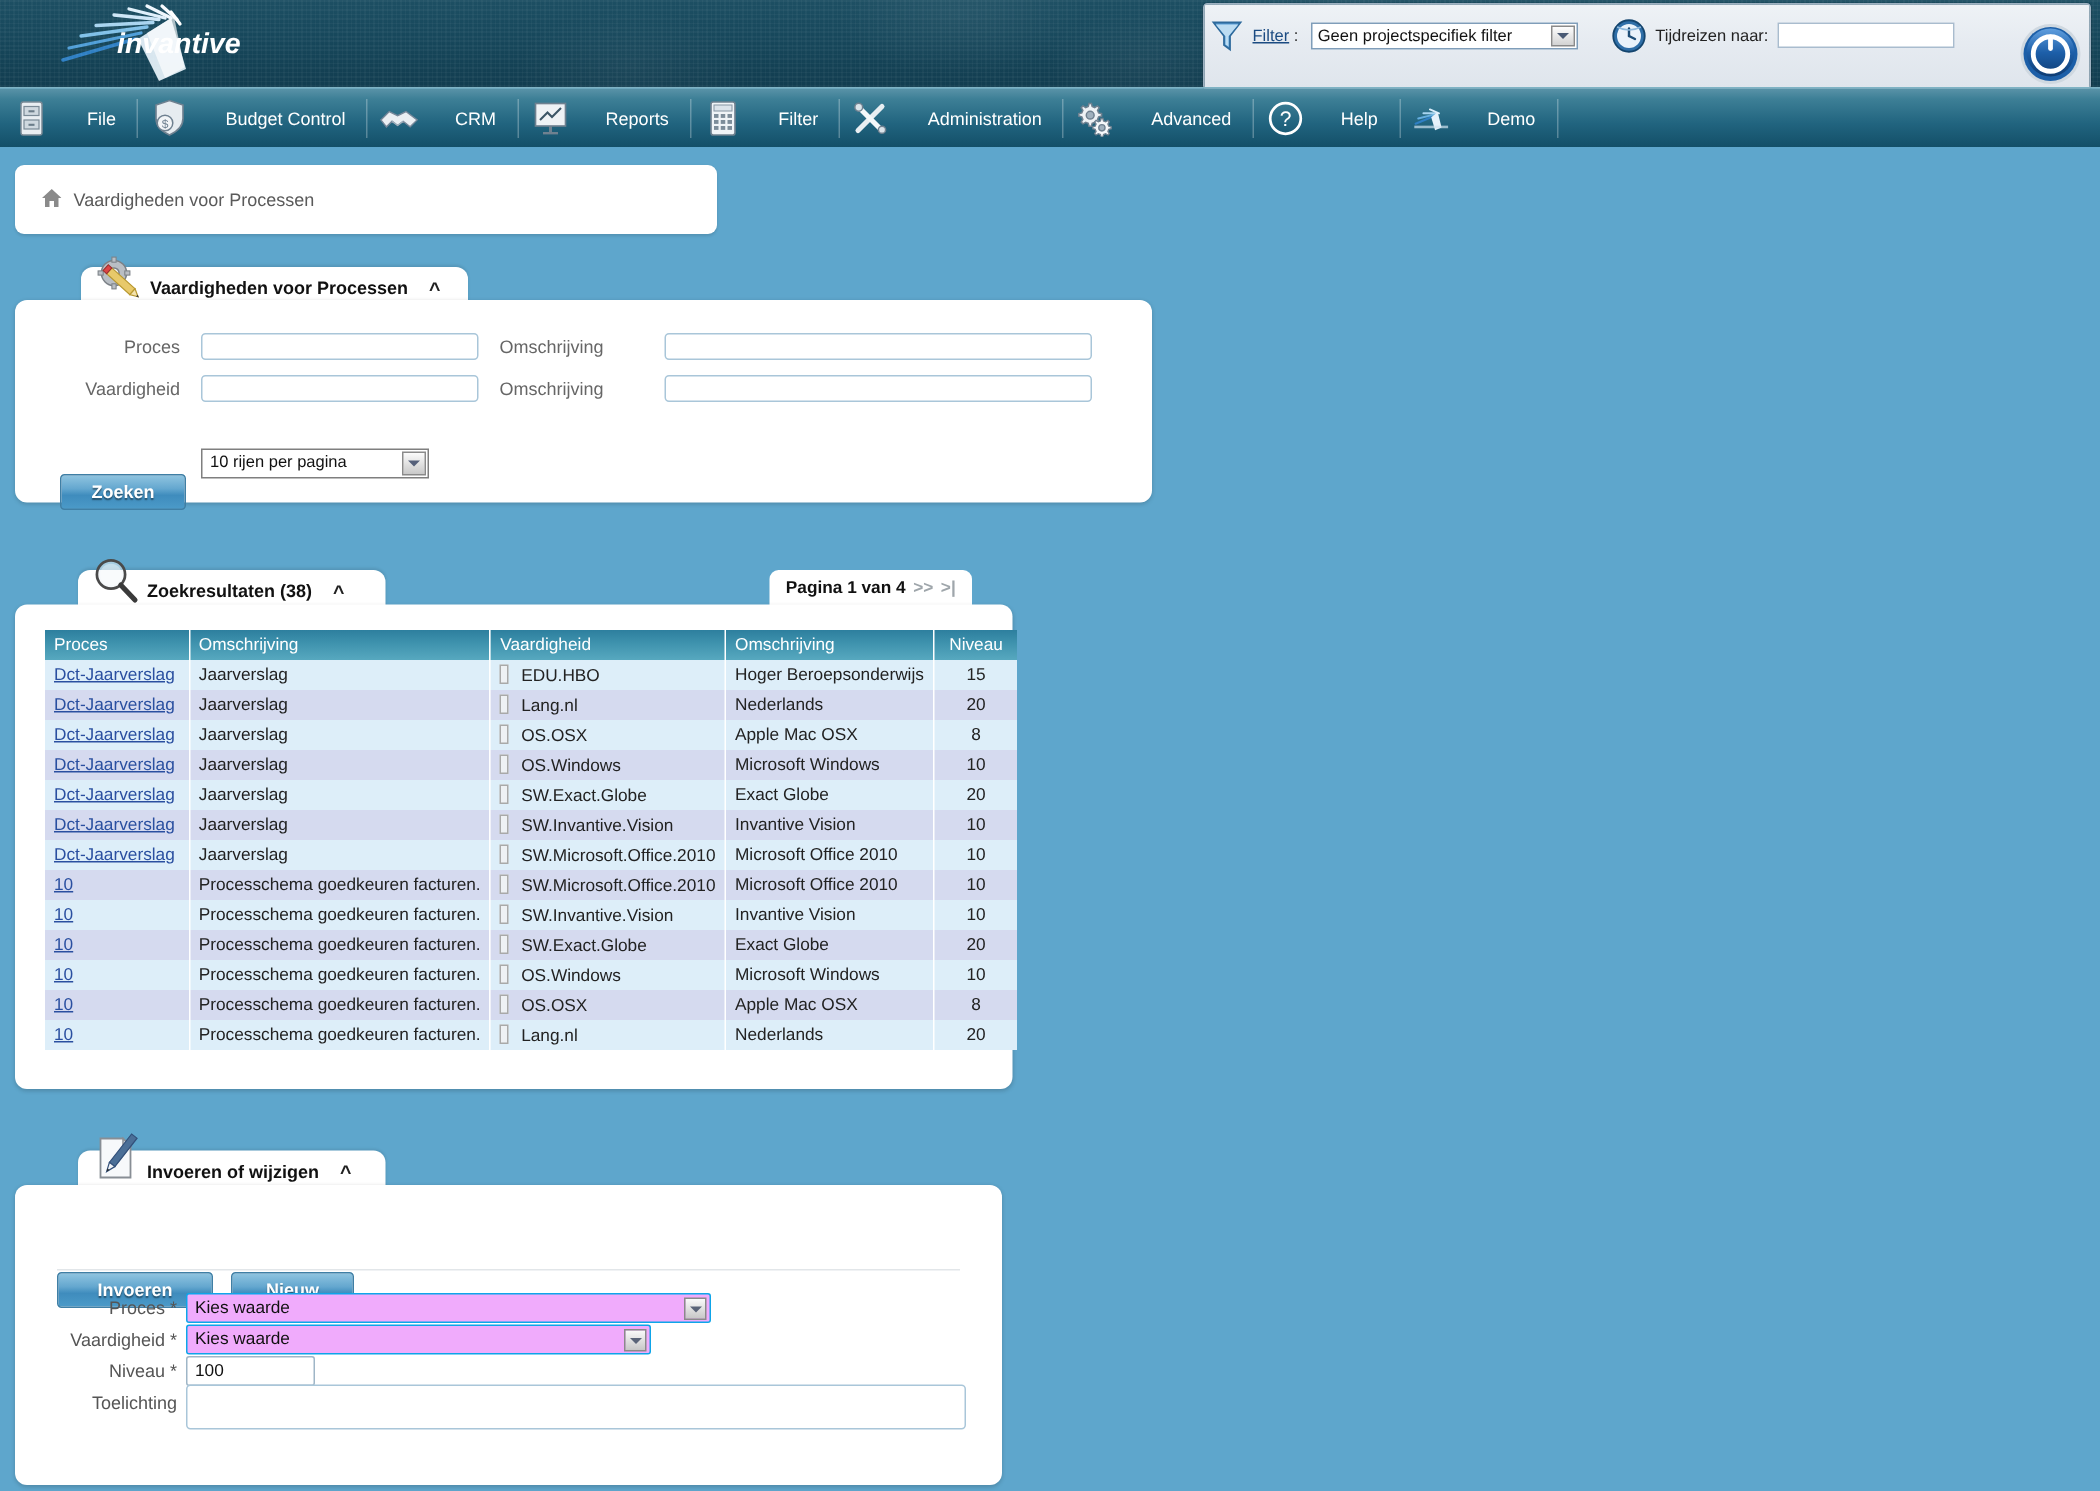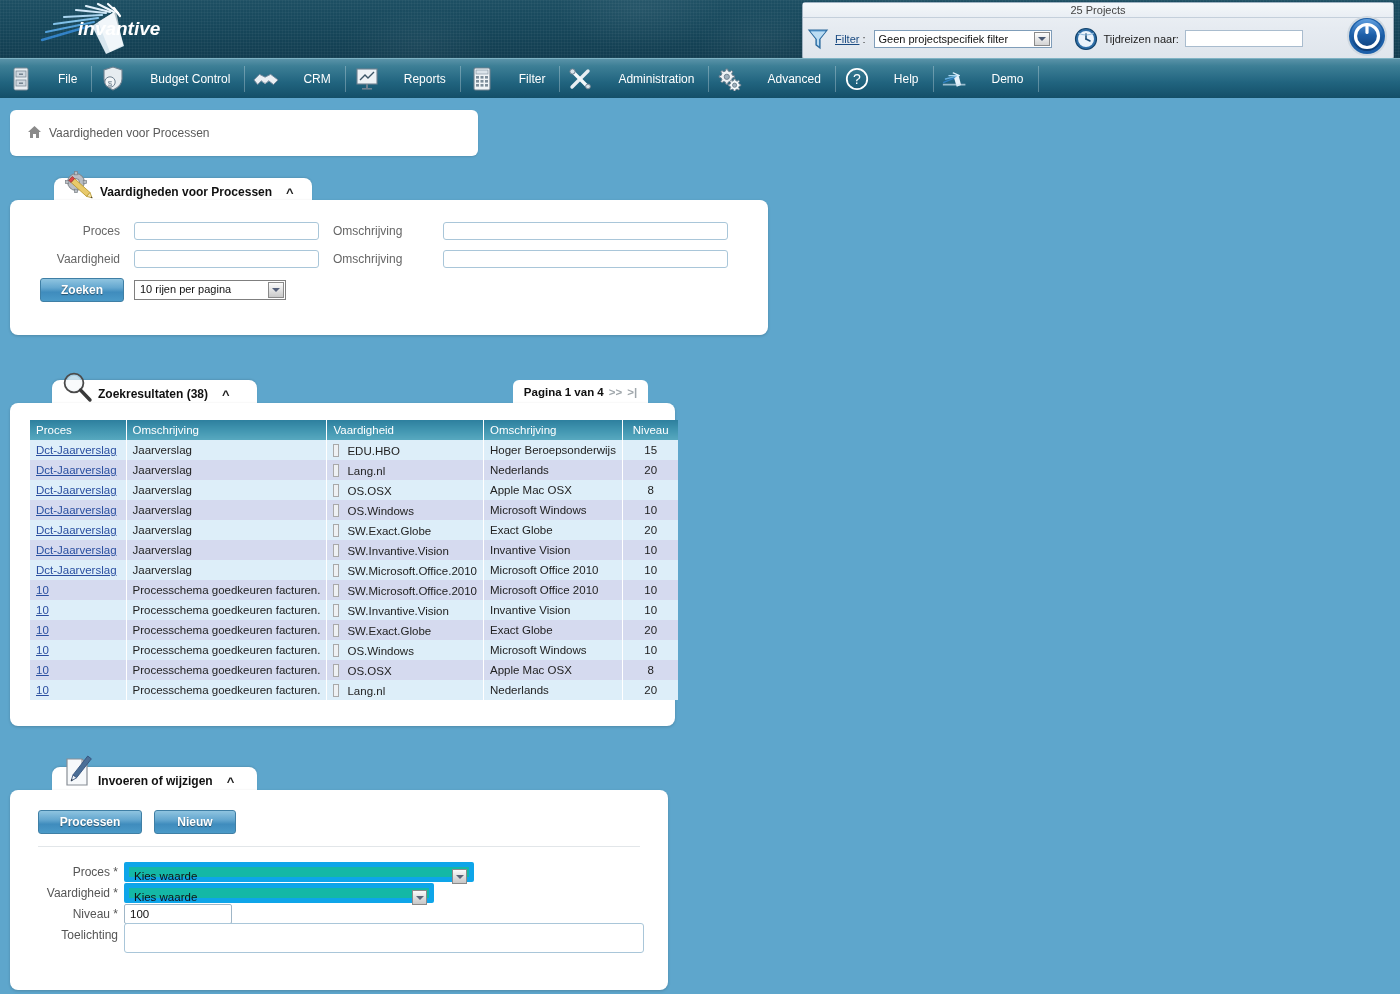--- a/index.html
+++ b/index.html
@@ -127,20 +127,21 @@
   .tbox{
     border:1px solid #a9c6d9; background:#fff; border-radius:3px; height:18px;
   }
   .btn-blue{
     background:linear-gradient(180deg,#8fc4e0 0%, #64a7cf 40%, #3f8cbd 60%, #4b9ac8 100%);
     border:1px solid #3f7fa5; border-radius:3px;
     color:#fff; font-weight:bold; font-size:12px;
     text-shadow:0 1px 1px rgba(0,0,0,.45);
     display:flex; align-items:center; justify-content:center;
     cursor:pointer;
+    margin-top:38px;
   }
   .rows-select{
     position:relative; width:152px; height:20px;
     border:1px solid #7f7f7f; background:#fff;
   }
   .rows-select .rs-text{ position:absolute; left:5px; top:2px; font-size:11px; font-weight:normal; color:#111;}
   .rows-select .rs-btn{
     position:absolute; right:1px; top:1px; width:16px; height:16px;
     background:linear-gradient(180deg,#fbfbfb,#c9c9c9); border:1px solid #8a8a8a;
     display:flex; align-items:center; justify-content:center;
@@ -191,21 +192,21 @@
   .col-vaard{ width:145px; }
   .col-oms2{ width:130px; }
   .col-niv{ width:56px; }
 
   
   .edit-panel{ left:10px; top:790px; width:658px; height:200px; }
   .edit-tab{ left:52px; top:767px; width:205px; }
   .edit-divider{ position:absolute; left:38px; top:846px; width:610px; height:1px; background:#dfe3e6; }
   .lbl-r{ font-size:12px; color:#555; text-align:right; }
   .dd{
-    position:relative; border:5px solid #0ea5e9; background:#14b8a6; height:20px; border-radius:2px;
+    position:relative; border:1px solid #0ea5e9; background:#f0abfc; height:20px; border-radius:2px;
   }
   .dd .dd-text{ position:absolute; left:5px; top:3px; font-size:11.5px; color:#111; }
   .dd .dd-btn{
     position:absolute; right:2px; top:2px; width:15px; height:15px;
     background:linear-gradient(180deg,#fafafa,#c7c7c7); border:1px solid #8a8a8a;
     display:flex;align-items:center;justify-content:center;
   }
   .dd .dd-btn i{ width:0;height:0;border-left:4px solid transparent;border-right:4px solid transparent;border-top:4px solid #5a6478;}
   .num-in{
     border:1px solid #9fb6c7; background:#fff; height:20px; border-radius:2px;
@@ -233,21 +234,20 @@
         <line x1="86" y1="6" x2="92" y2="14" stroke="#ffffff" stroke-width="2.2"></line>
         <path d="M64 24 L86 10 L96 44 L78 52 Z" fill="#e9f4fc" opacity="0.92"></path>
         <path d="M70 20 L88 9 L95 43 L82 50 Z" fill="#ffffff" opacity="0.65"></path>
       </g>
       <text x="50" y="33" font-family="&quot;Liberation Sans&quot;, sans-serif" font-size="19" font-style="italic" font-weight="bold" fill="#ffffff">invantive</text>
     </svg>
   </div>
 </div>
 
 <div class="topbox">
-  <div class="topbox-title">25 Projects</div>
   <div class="topbox-row">
     <div class="filter-icon">
       <svg width="22" height="24" viewBox="0 0 22 24">
         <path d="M2 3 L20 3 L13 12 L13 21 L9 18 L9 12 Z" fill="#5b9fd6" stroke="#2e6a9c" stroke-width="1.2"></path>
         <path d="M3.5 4.4 L18.5 4.4 L12 12.2 L12 19 L10 17.6 L10 12.2 Z" fill="#bcdcf2"></path>
       </svg>
     </div>
     <span class="filter-label">Filter</span>
     <span class="filter-colon">:</span>
     <div class="sel-wrap">
@@ -618,21 +618,21 @@
         <polygon points="18.4,26 20.2,26 19.3,28" fill="#2a2a2a"></polygon>
       </g>
     </svg>
   </span>
   <span>Invoeren of wijzigen</span>
   <span class="chev">^</span>
 </div>
 
 <div class="panel edit-panel">
   <div style="position:absolute; left:28px; top:20px; display:flex; gap:12px;">
-    <div class="btn-blue" style="width:104px;height:24px;">Processen</div>
+    <div class="btn-blue" style="width:104px;height:24px;">Invoeren</div>
     <div class="btn-blue" style="width:82px;height:24px;">Nieuw</div>
   </div>
   <div class="edit-divider" style="position:absolute; left:28px; top:56px; width:602px; height:1px; background:#e2e6e9;"></div>
 
   <div style="position:absolute; left:0; top:72px; display:flex; align-items:center;">
     <span class="lbl-r" style="width:108px;">Proces *</span>
     <div class="dd" style="width:350px; margin-left:6px;">
       <span class="dd-text">Kies waarde</span>
       <span class="dd-btn">
           <i></i>
@@ -645,20 +645,20 @@
     <div class="dd" style="width:310px; margin-left:6px;">
       <span class="dd-text">Kies waarde</span>
       <span class="dd-btn">
           <i></i>
         </span>
     </div>
   </div>
 
   <div style="position:absolute; left:0; top:114px; display:flex; align-items:center;">
     <span class="lbl-r" style="width:108px;">Niveau *</span>
-    <div class="num-in" style="width:108px; margin-left:6px;">100</div>
+    <div class="num-in" style="width:86px; margin-left:6px;">100</div>
   </div>
 
   <div style="position:absolute; left:0; top:133px; display:flex; align-items:flex-start;">
     <span class="lbl-r" style="width:108px; padding-top:5px;">Toelichting</span>
     <textarea class="ta" style="width: 520px; height: 30px; margin-left: 6px; resize: none;" placeholder=""></textarea>
   </div>
 </div>
 
 </body></html>

